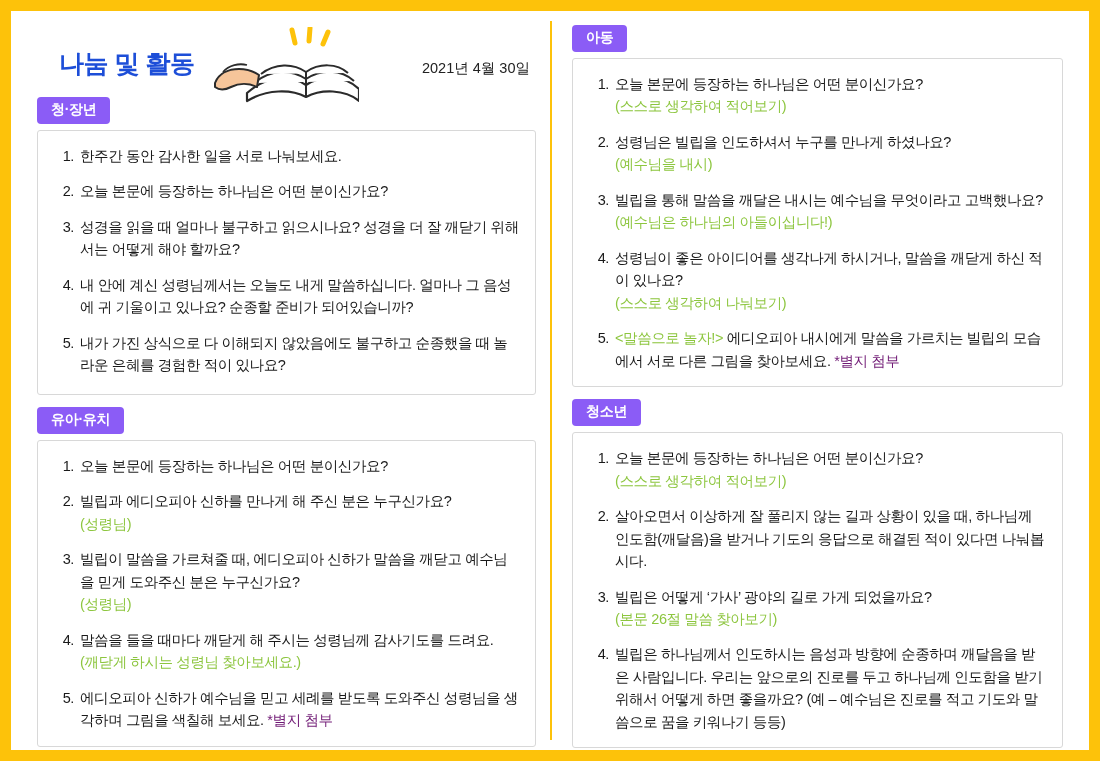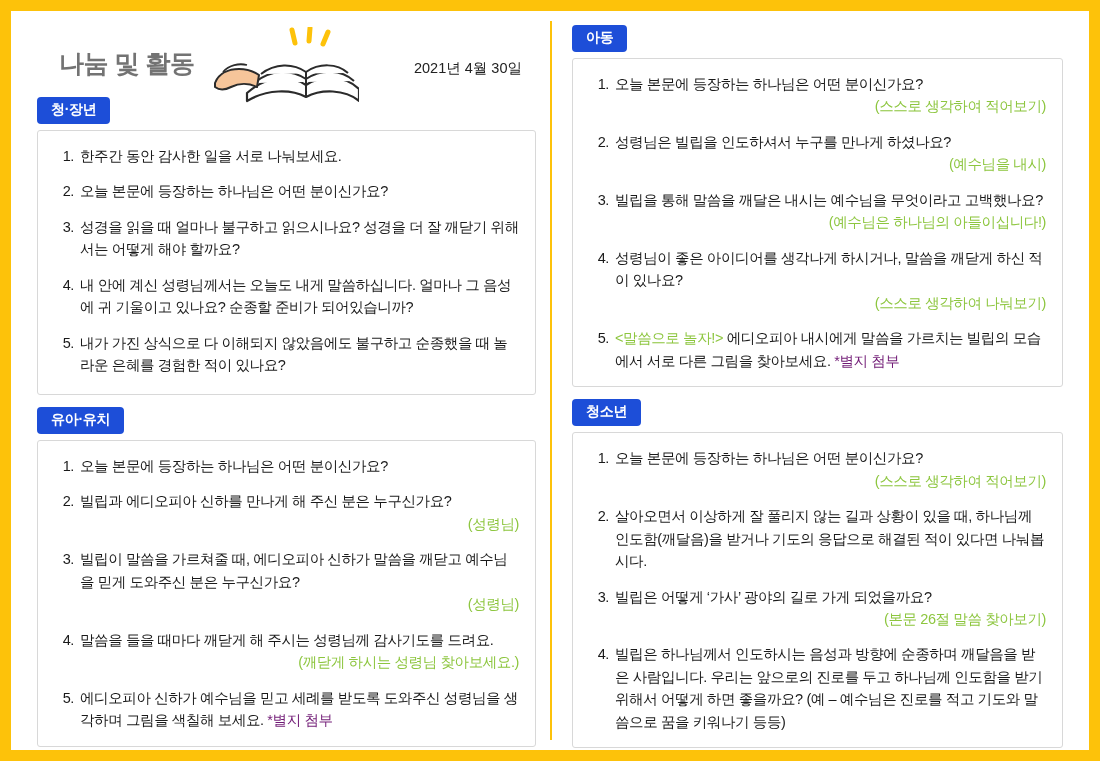--- a/index.html
+++ b/index.html
@@ -45,44 +45,44 @@
     background: #fdc20a;
   }
   
   .header {
     position: relative;
     height: 72px;
   }
   .title {
     font-size: 25px;
     font-weight: bold;
-    color: #737373;
+    color: #1d4ed8;
     letter-spacing: -0.5px;
     position: absolute;
     left: 22px;
     top: 22px;
   }
   .date {
     position: absolute;
-    right: 14px;
+    right: 6px;
     top: 34px;
     font-size: 14.5px;
     color: #222;
   }
   .book-art {
     position: absolute;
     left: 172px;
     top: 2px;
     width: 150px;
     height: 78px;
   }
   
   .tag {
     display: inline-block;
-    background: #1d4ed8;
+    background: #8b5cf6;
     color: #ffffff;
     font-size: 14px;
     font-weight: bold;
     padding: 4px 14px 5px 14px;
     border-radius: 4px;
     letter-spacing: -0.3px;
   }
   .tag-wrap { margin-bottom: 6px; }
   .card {
     border: 1px solid #d8d8d8;
@@ -108,21 +108,20 @@
     flex: 0 0 auto;
     width: 22px;
     text-align: right;
     padding-right: 6px;
     color: #1a1a1a;
   }
   .qbody { flex: 1 1 auto; }
   .ans {
     color: #8dc63f;
     display: block;
-    text-align: right;
   }
   .note { color: #701a75; }
   .green-lead { color: #8dc63f; margin-top: 32px; }
   .sec { margin-bottom: 12px; }
   .sec-left-1 .card { min-height: 265px; }
   .sec-left-2 .card { min-height: 300px; }
   .sec-right-1 .card { min-height: 310px; }
   .sec-right-2 .card { min-height: 300px; }
 </style>
 </head>

